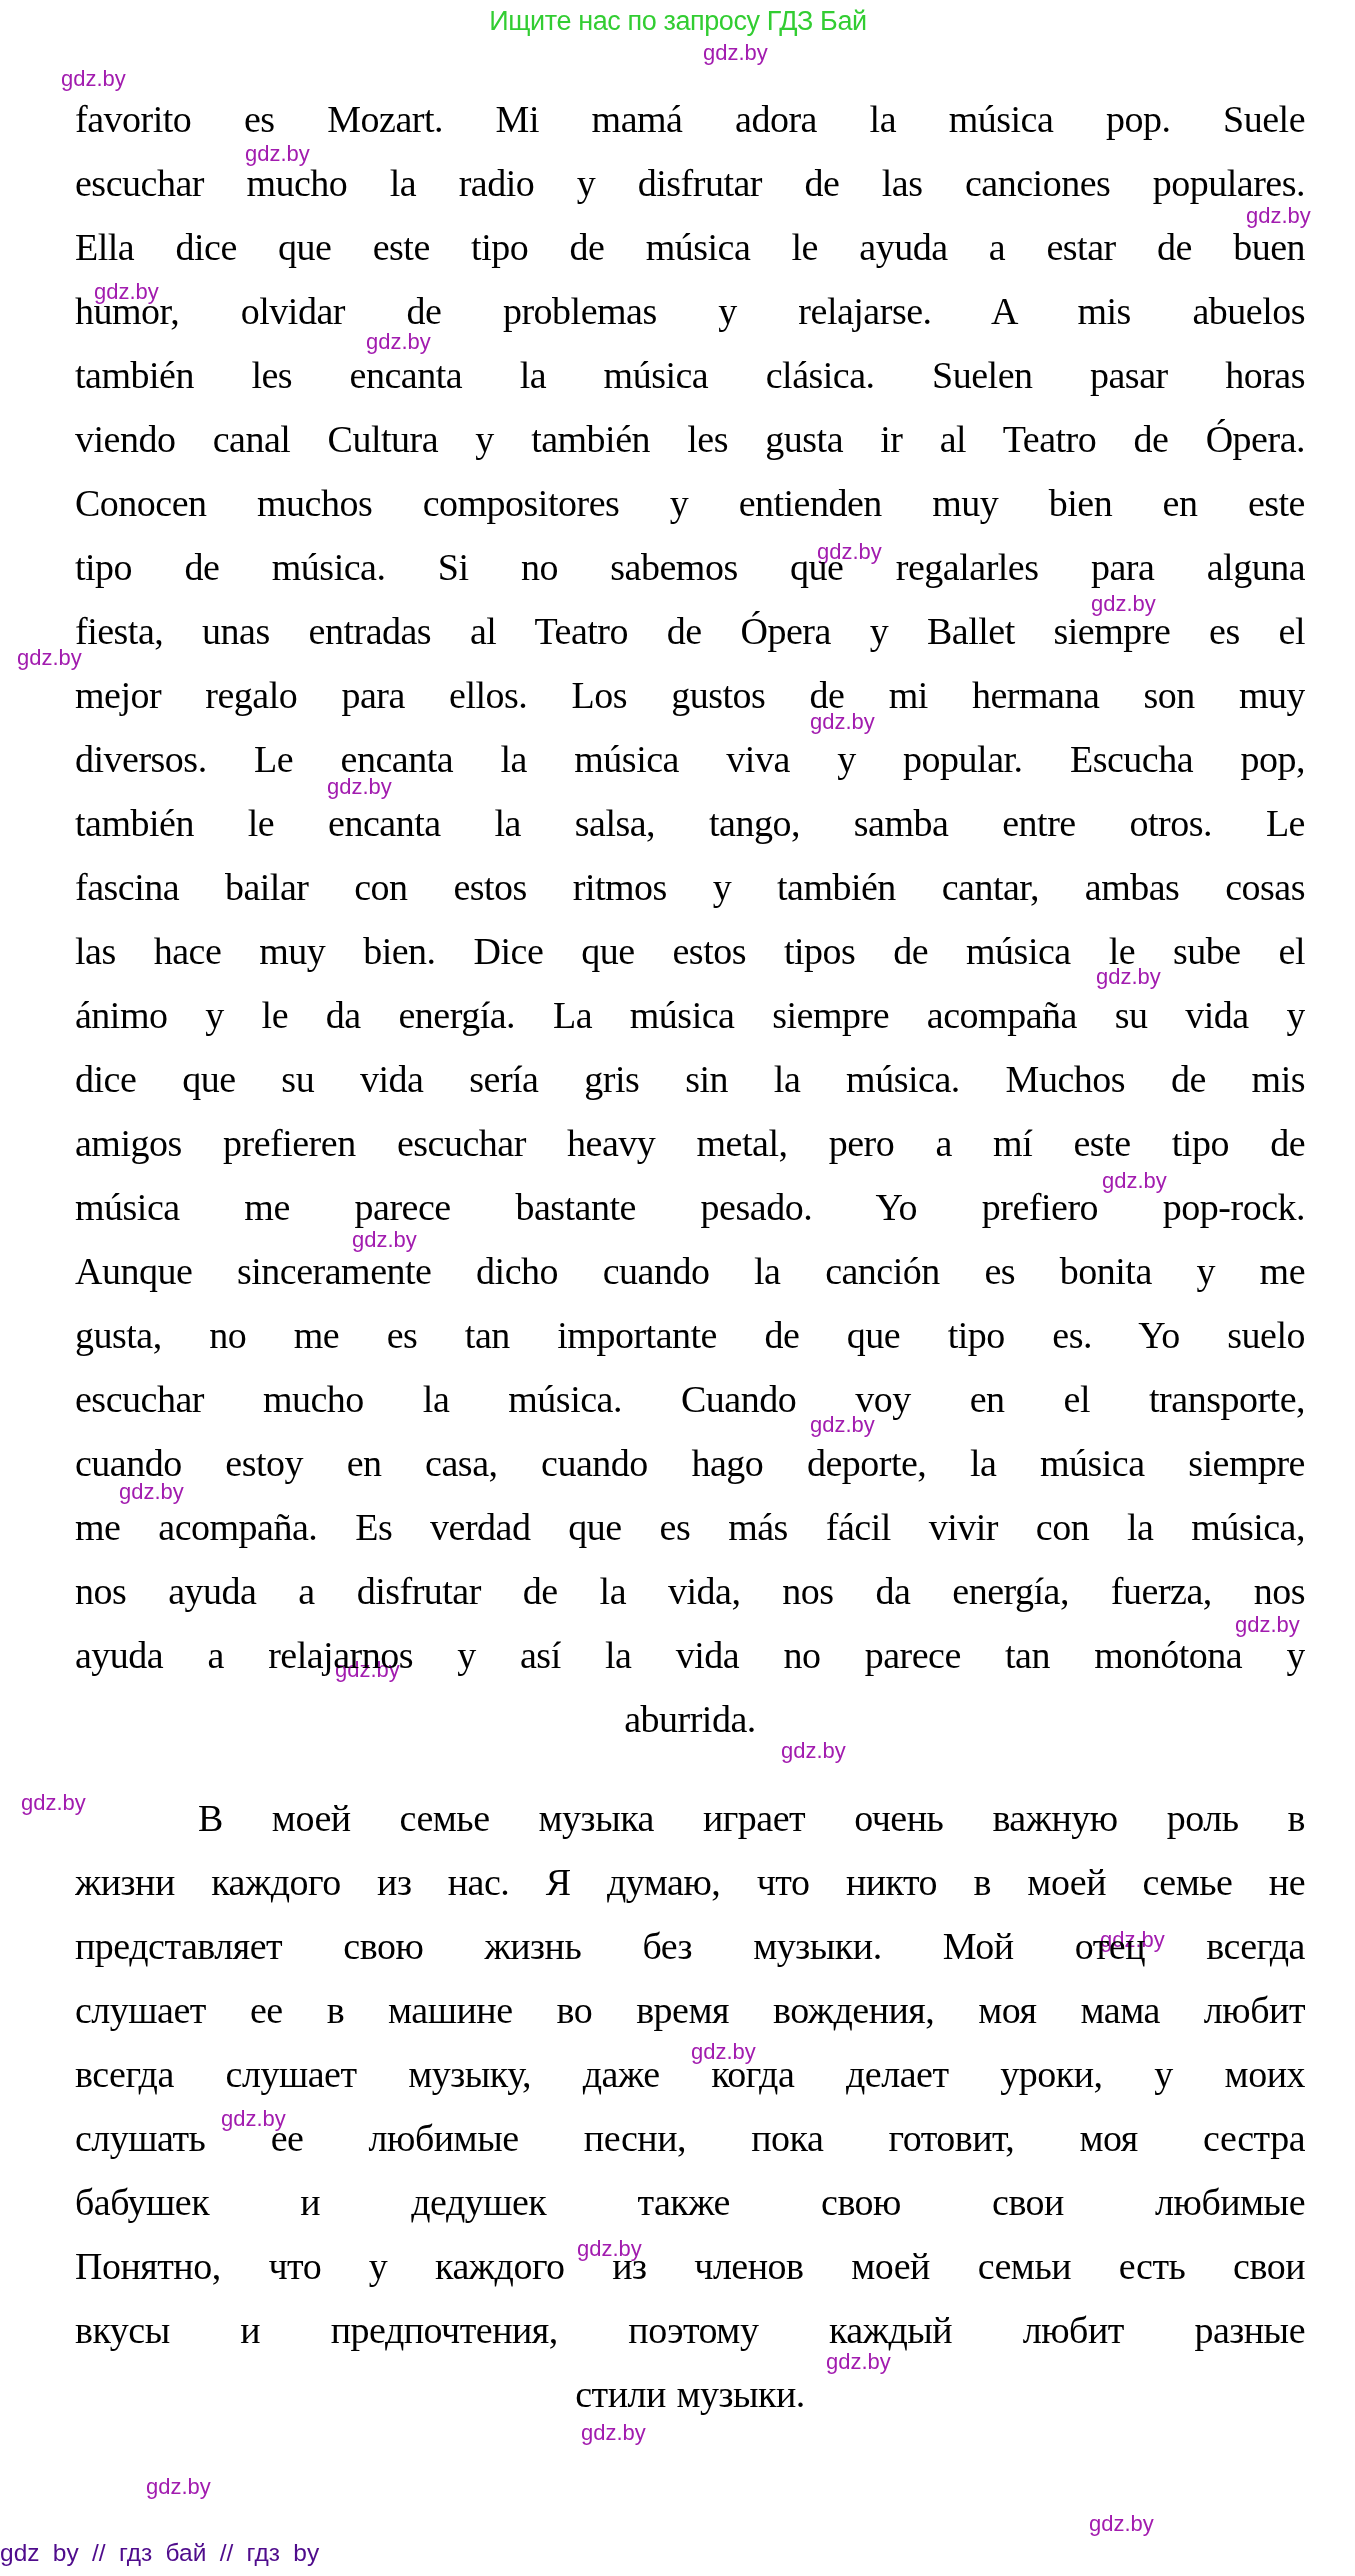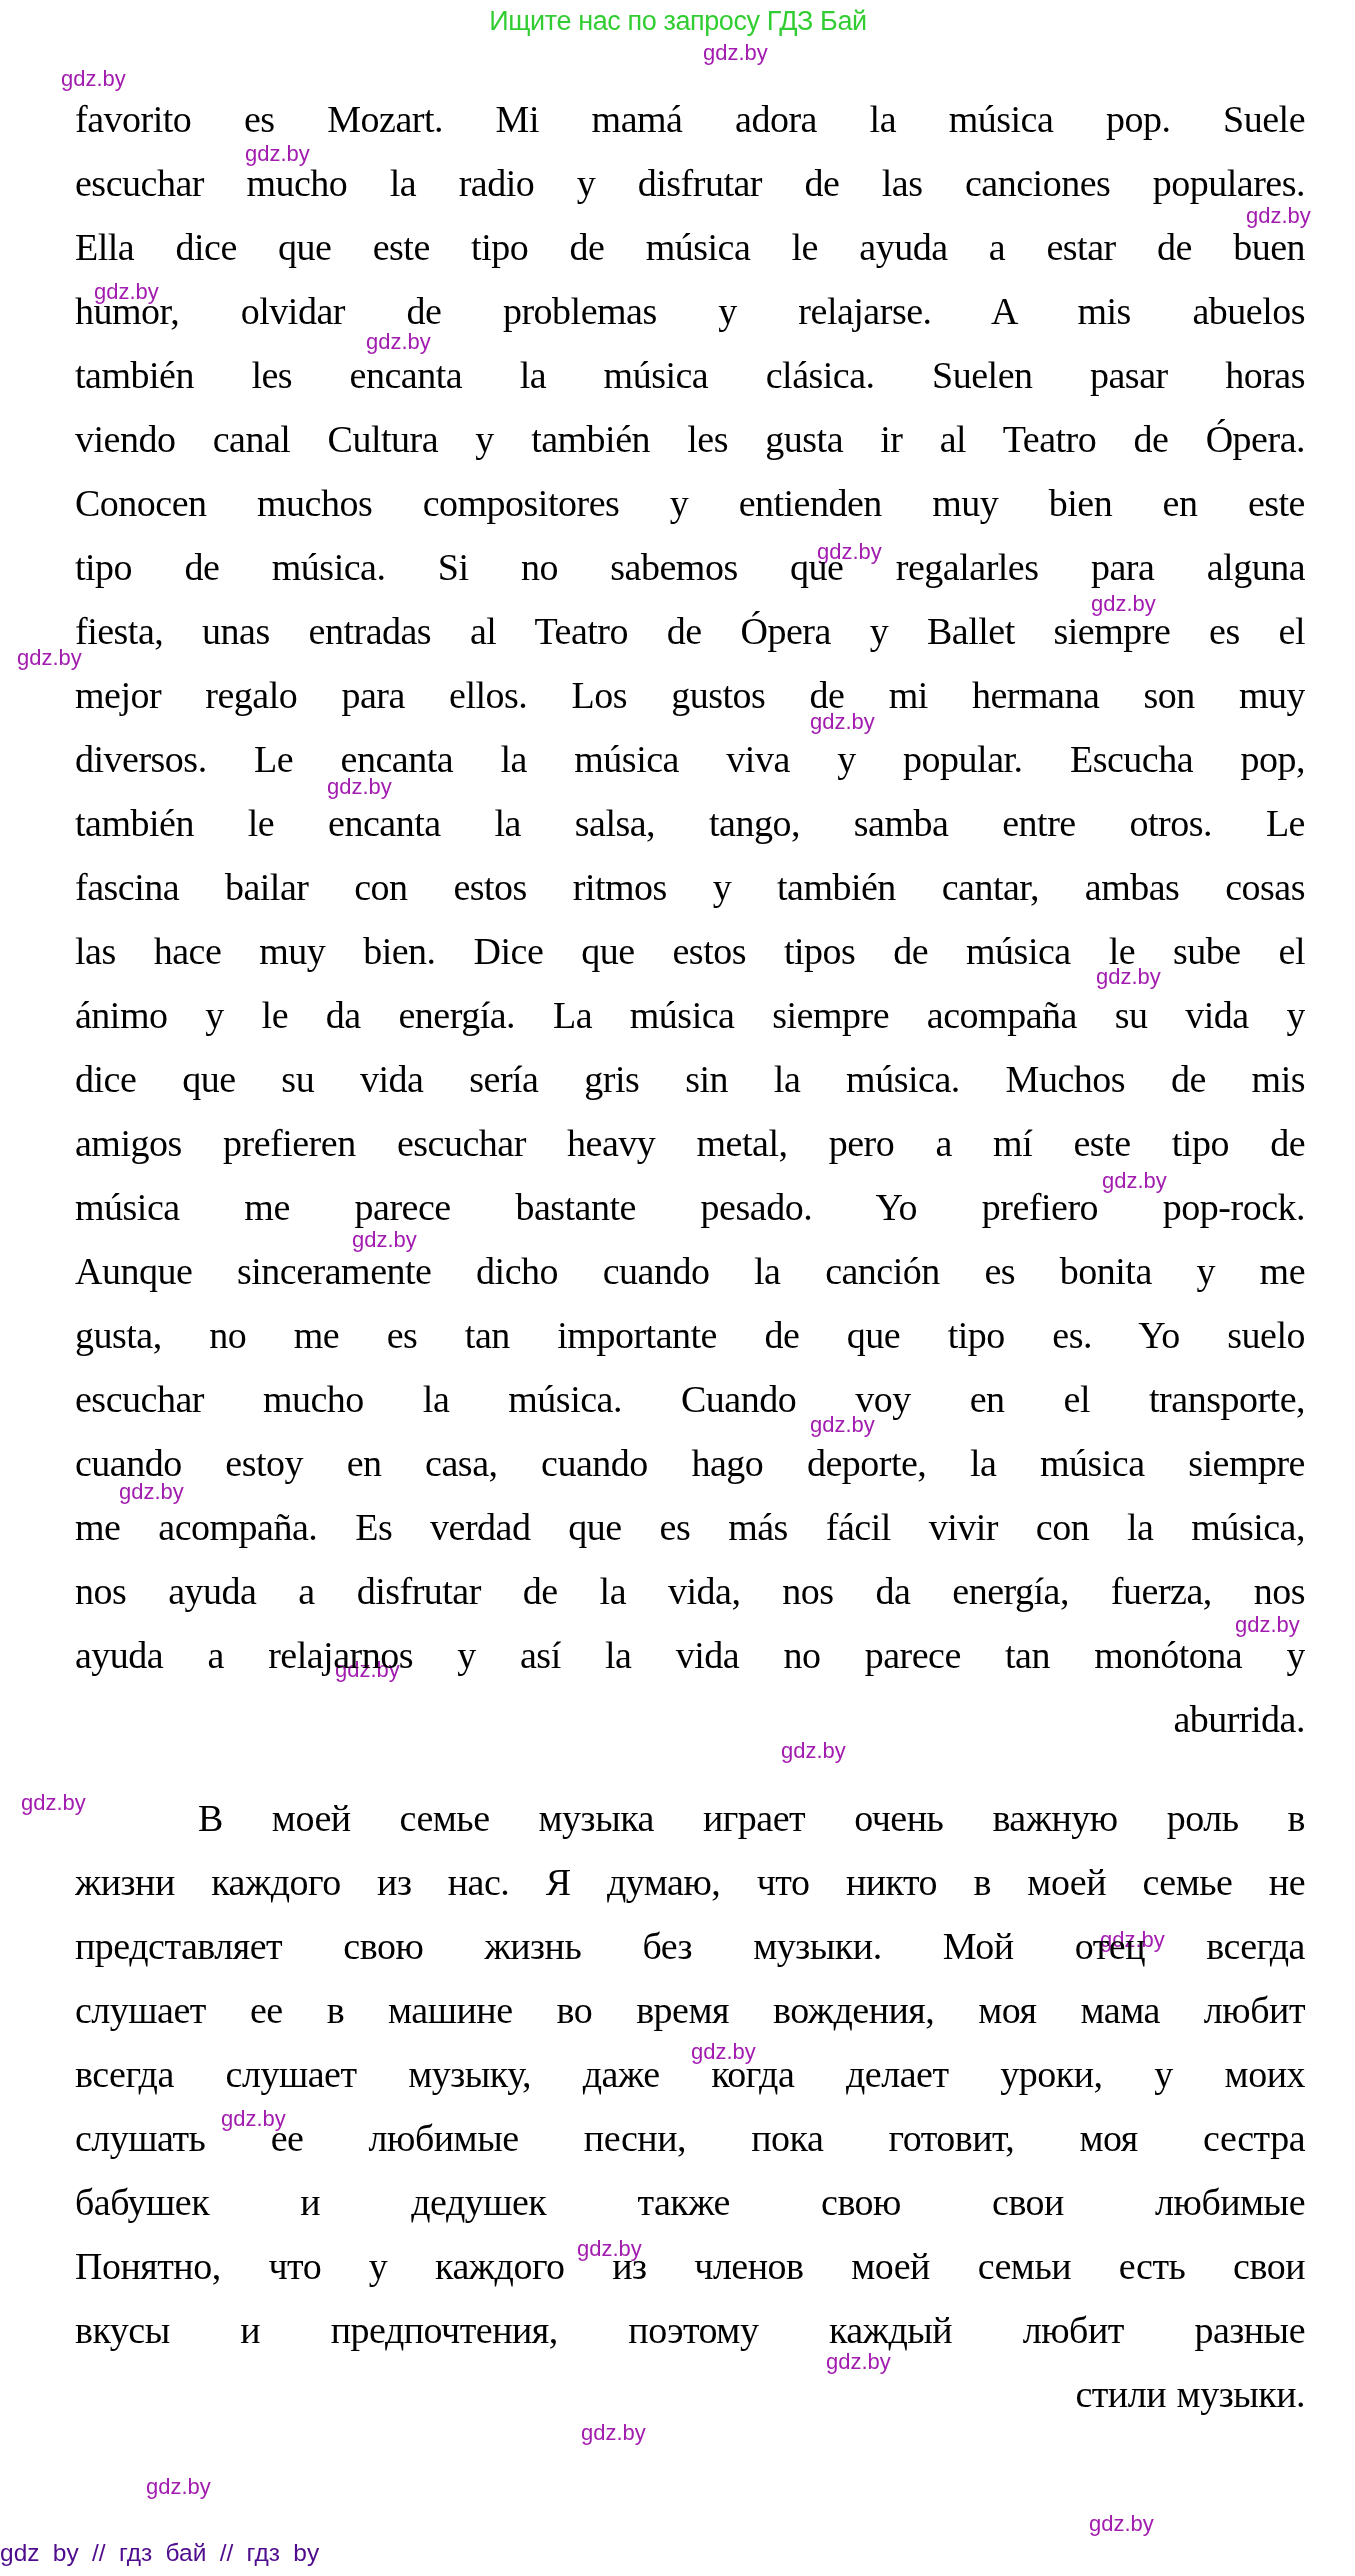--- a/index.html
+++ b/index.html
@@ -14,21 +14,21 @@
   .wm{position:absolute;font-family:"Liberation Sans",sans-serif;font-size:22px;
       line-height:24.5px;color:#a21caf;white-space:nowrap;}
 
   .para{position:absolute;left:75px;width:1230px;color:#000000;}
   #spanish-para{top:87px;}
   #russian-para{top:1786px;}
 
   .line{height:64px;line-height:64px;font-size:38px;letter-spacing:-0.5px;
         word-spacing:1.6px;text-align:justify;overflow:hidden;white-space:normal;}
   .line::after{content:"";display:inline-block;width:100%;height:0;}
-  .line.noj{text-align:right;}
+  .line.noj{text-align:center;}
   .line.noj::after{content:none;}
   .line.indent{padding-left:123px;}
 
   .footer{position:absolute;top:2538px;left:0;width:1356px;text-align:left;
           font-family:"Liberation Sans",sans-serif;font-size:24.5px;line-height:29px;
           color:#4f0c8c;word-spacing:6.5px;}
 </style>
 </head>
 <body>
 

